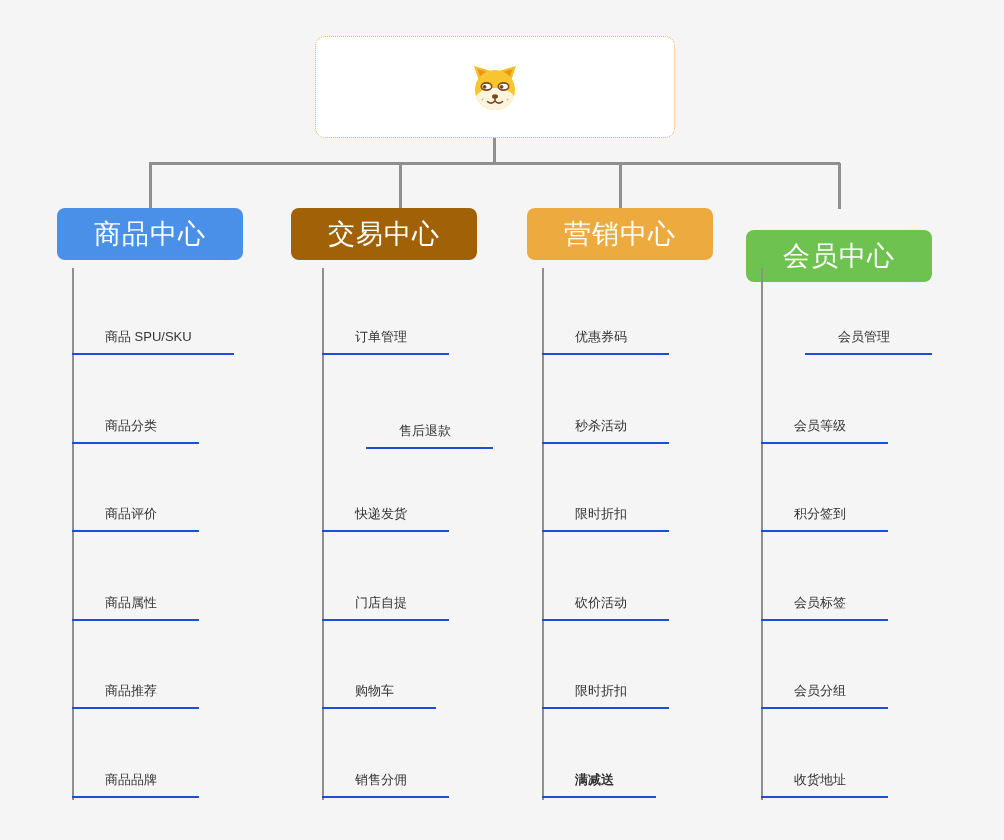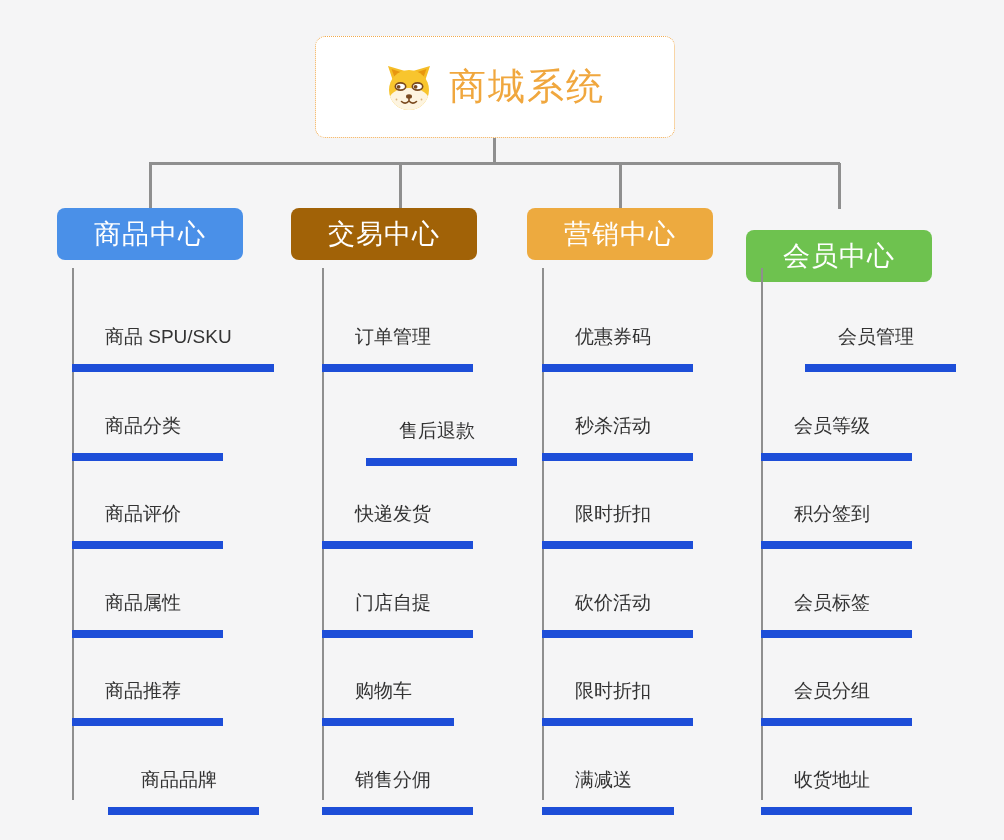--- a/index.html
+++ b/index.html
@@ -70,24 +70,24 @@
     position: absolute;
     top: 268px;
     width: 2px;
     height: 532px;
     background: #8f8f8f;
   }
   .leaf {
     position: absolute;
     height: 32px;
     line-height: 32px;
-    padding: 0 42px 11px 33px;
-    font-size: 19px;
+    padding: 0 42px 0 33px;
+    font-size: 13px;
     color: #333333;
-    border-bottom: 8px solid #1d4ed8;
+    border-bottom: 2px solid #1d4ed8;
     white-space: nowrap;
     cursor: pointer;
   }
 </style>
 </head>
 <body>
 
 <div class="canvas">
 
   <div class="line" style="left:493px; top:137px; width:3px; height:26px;"></div>
@@ -111,36 +111,35 @@
         <ellipse cx="15.5" cy="23.5" rx="5.2" ry="3.6" fill="#ffffff" stroke="#7a4a1f" stroke-width="1.6"></ellipse>
         <ellipse cx="32.5" cy="23.5" rx="5.2" ry="3.6" fill="#ffffff" stroke="#7a4a1f" stroke-width="1.6"></ellipse>
         <circle cx="13.6" cy="23.8" r="1.9" fill="#7a4a1f"></circle>
         <circle cx="30.6" cy="23.8" r="1.9" fill="#7a4a1f"></circle>
         <ellipse cx="24" cy="33.5" rx="3" ry="2.2" fill="#7a4a1f"></ellipse>
         <path d="M24 35.5 L24 38 M24 38 Q20.5 42 16.5 38.5 M24 38 Q27.5 42 31.5 38.5" stroke="#7a4a1f" stroke-width="1.6" fill="none" stroke-linecap="round"></path>
         <circle cx="11.5" cy="36.5" r="0.9" fill="#d8b57c"></circle>
         <circle cx="36.5" cy="36.5" r="0.9" fill="#d8b57c"></circle>
       </svg>
     </span>
-    <span class="root-title">商城系统</span>
   </div>
 
   <div id="branch-layer">
   <div class="branch-group">
     <div class="line branch-drop" style="left: 149px; top: 163px; width: 3px; height: 46px;"></div>
     <div class="branch-box" style="left: 57px; background: rgb(74, 144, 232);">
       <span class="branch-label">商品中心</span>
     </div>
     <div class="trunk" style="left: 72px;"></div>
   <div class="leaf" style="left: 72px; top: 321px;">商品 SPU/SKU</div>
         <div class="leaf" style="left: 72px; top: 410px;">商品分类</div>
         <div class="leaf" style="left: 72px; top: 498px;">商品评价</div>
         <div class="leaf" style="left: 72px; top: 587px;">商品属性</div>
         <div class="leaf" style="left: 72px; top: 675px;">商品推荐</div>
-        <div class="leaf" style="left: 72px; top: 764px; margin-left: 36px;">商品品牌</div>
+        <div class="leaf" style="left: 72px; top: 764px;">商品品牌</div>
       </div>
 
   <div class="branch-group">
     <div class="line branch-drop" style="left: 399px; top: 163px; width: 3px; height: 46px;"></div>
     <div class="branch-box" style="left: 291px; background: #a16207;">
       <span class="branch-label">交易中心</span>
     </div>
     <div class="trunk" style="left: 322px;"></div>
   <div class="leaf" style="left: 322px; top: 321px;">订单管理</div>
         <div class="leaf" style="left: 322px; top: 415px; margin-left: 44px;">售后退款</div>
@@ -154,21 +153,21 @@
     <div class="line branch-drop" style="left: 619px; top: 163px; width: 3px; height: 46px;"></div>
     <div class="branch-box" style="left: 527px; background: rgb(237, 170, 63);">
       <span class="branch-label">营销中心</span>
     </div>
     <div class="trunk" style="left: 542px;"></div>
   <div class="leaf" style="left: 542px; top: 321px;">优惠券码</div>
         <div class="leaf" style="left: 542px; top: 410px;">秒杀活动</div>
         <div class="leaf" style="left: 542px; top: 498px;">限时折扣</div>
         <div class="leaf" style="left: 542px; top: 587px;">砍价活动</div>
         <div class="leaf" style="left: 542px; top: 675px;">限时折扣</div>
-        <div class="leaf" style="left: 542px; top: 764px;">满减送</div>
+        <div class="leaf" style="left: 542px; top: 764px; font-weight: bold;">满减送</div>
       </div>
 
   <div class="branch-group">
     <div class="line branch-drop" style="left: 838px; top: 163px; width: 3px; height: 46px;"></div>
     <div class="branch-box" style="left: 746px; background: rgb(110, 194, 79); margin-top: 22px;">
       <span class="branch-label">会员中心</span>
     </div>
     <div class="trunk" style="left: 761px;"></div>
   <div class="leaf" style="left: 805px; top: 321px;">会员管理</div>
         <div class="leaf" style="left: 761px; top: 410px;">会员等级</div>

